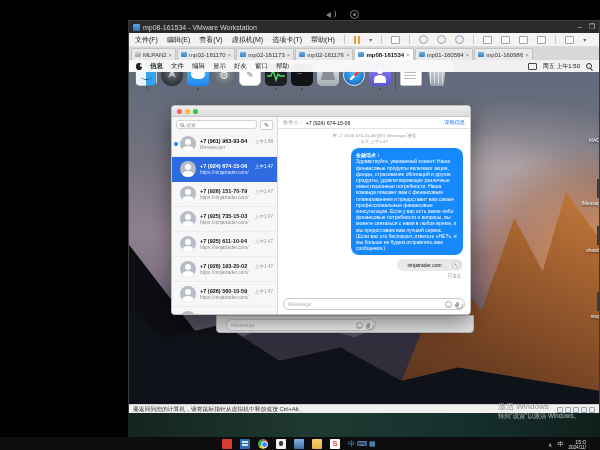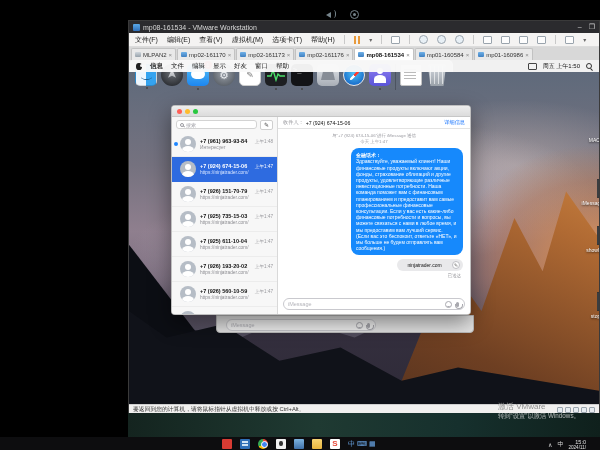--- a/index.html
+++ b/index.html
@@ -486,21 +486,21 @@
       <span class="st-ic"></span>
       <span class="st-ic"></span>
       <span class="st-ic"></span>
       <span class="st-ic"></span>
       <span class="st-ic"></span>
     </span>
   </div>
 </div>
 
 <div id="host-wall" class="abs"></div>
-<div id="watermark1" class="abs">激活 VMware</div>
+<div id="watermark1" class="abs">激活 Windows</div>
 <div id="watermark2" class="abs">转到“设置”以激活 Windows。</div>
 
 <div id="taskbar" class="abs">
   <span class="tk tk-red"></span>
   <span class="tk tk-vmw"></span>
   <span class="tk tk-chrome"></span>
   <span class="tk tk-apple"></span>
   <span class="tk tk-blue"></span>
   <span class="tk tk-folder"></span>
   <span class="tk tk-sogou">S</span>

